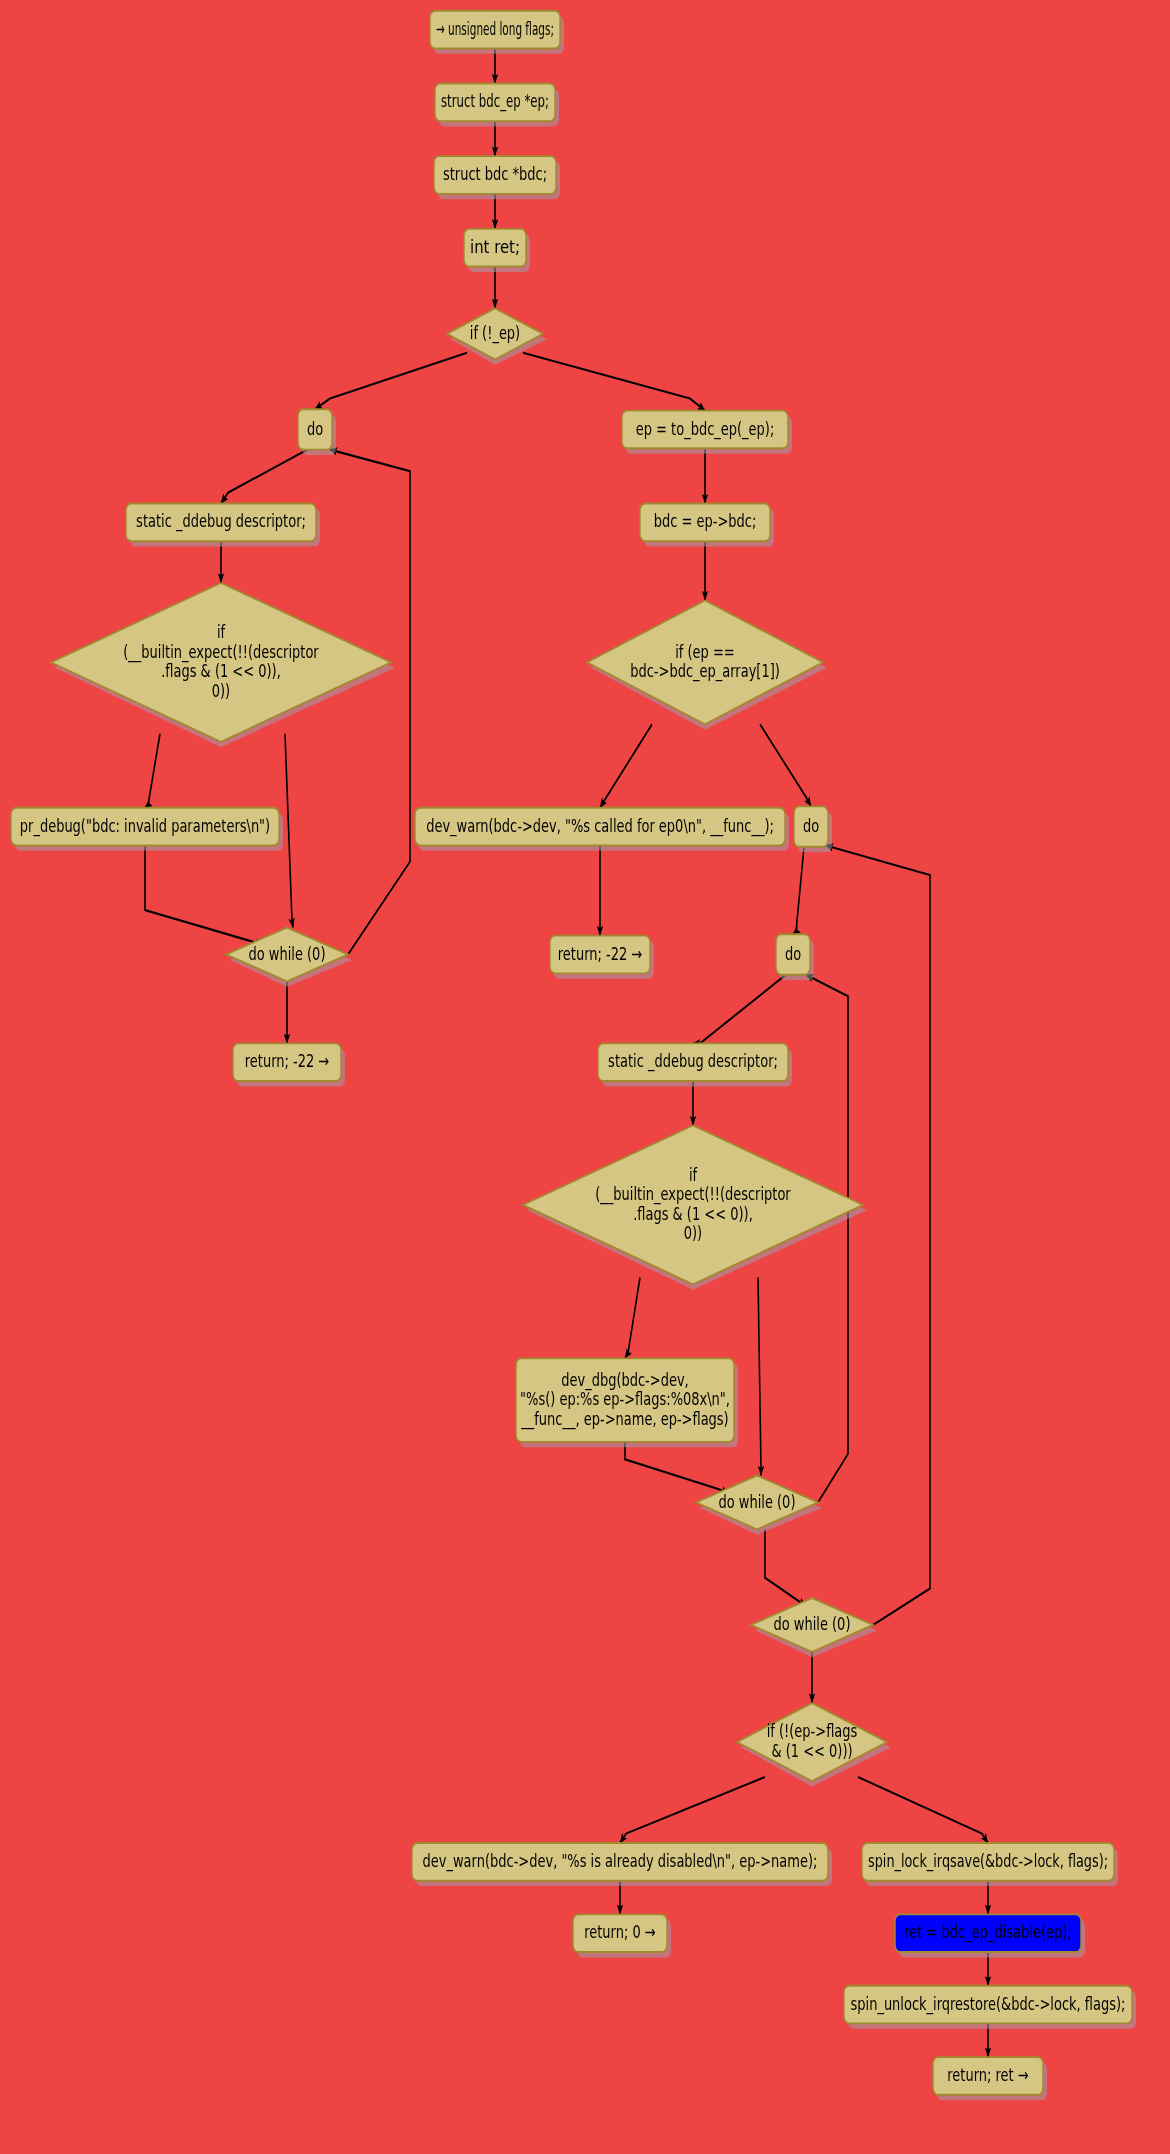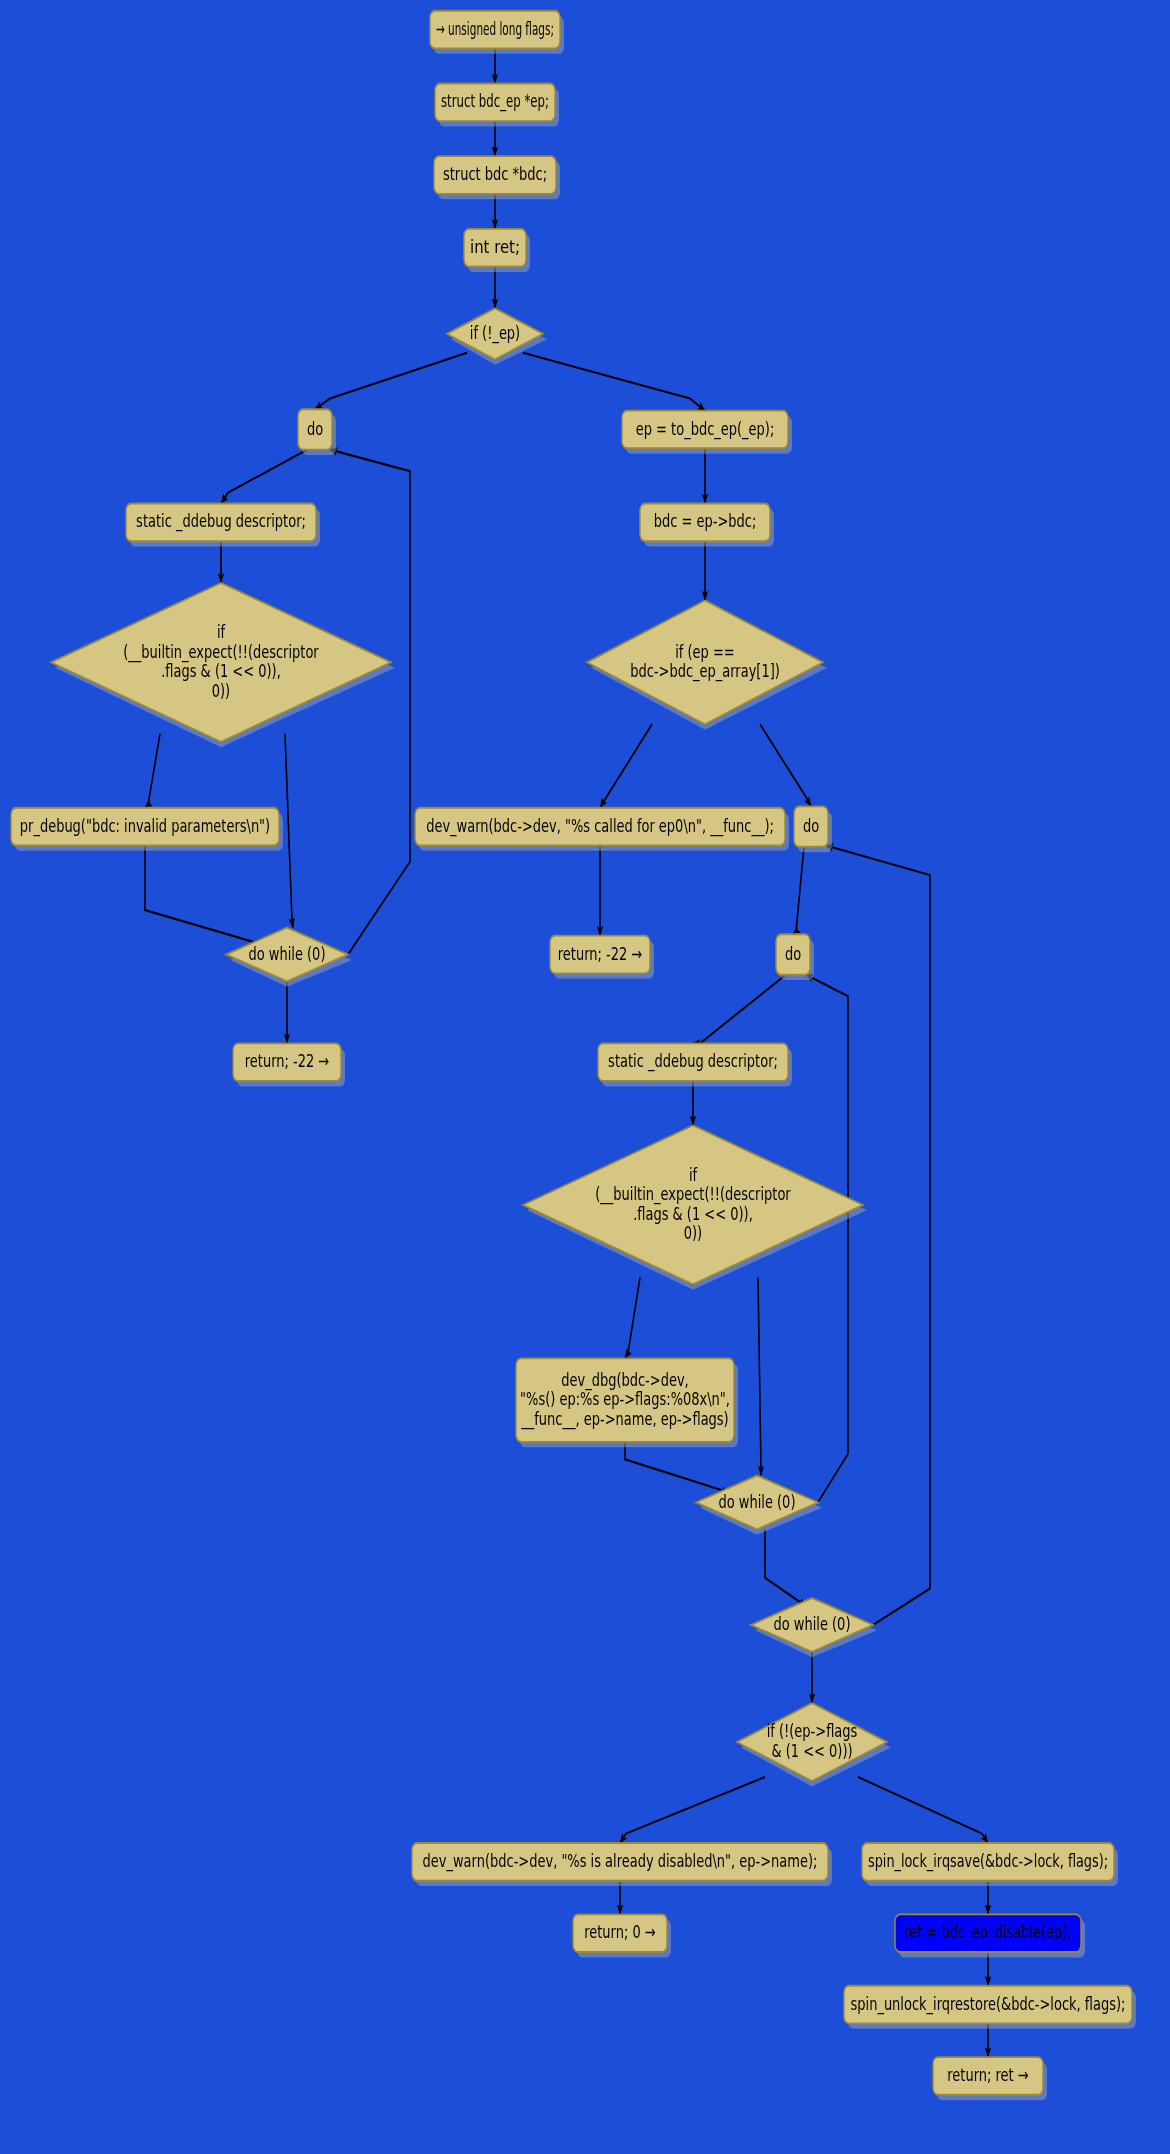--- a/index.html
+++ b/index.html
@@ -10,21 +10,21 @@
   body {
     font-family: "DejaVu Sans", sans-serif;
     width: 1170px;
     height: 2154px;
     overflow: hidden;
   }
   #flowchart-root {
     position: relative;
     width: 1170px;
     height: 2154px;
-    background: #1d4ed8;
+    background: #ef4444;
   }
   svg#flow-svg {
     position: absolute;
     top: 0;
     left: 0;
     width: 1170px;
     height: 2154px;
     display: block;
   }
   .node-text {

